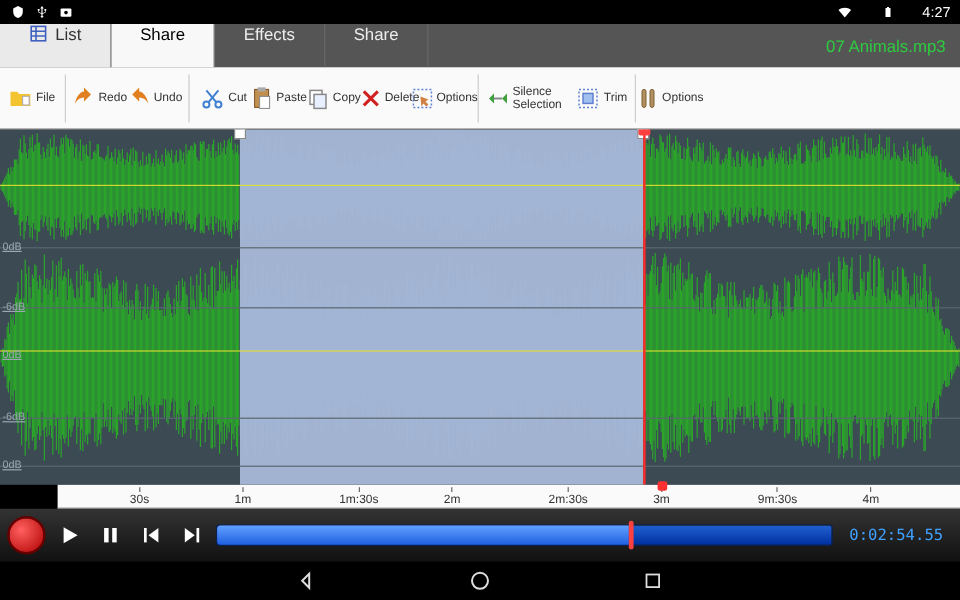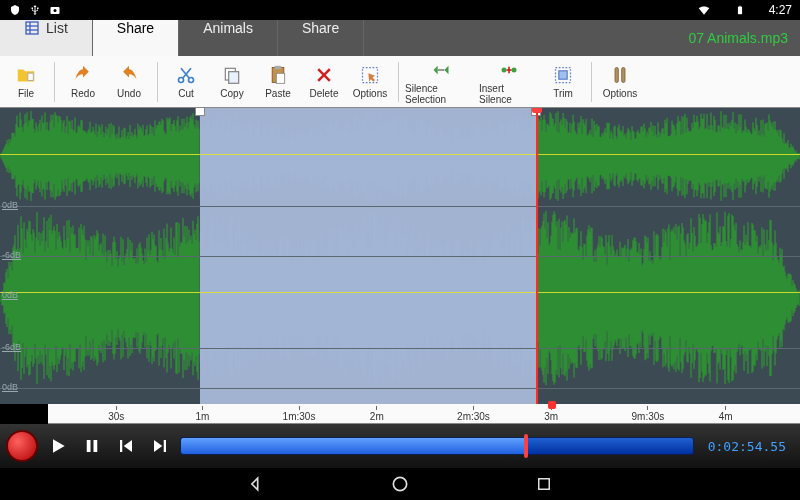--- a/index.html
+++ b/index.html
@@ -10,21 +10,21 @@
 .statusbar .right { margin-left: auto; display: flex; gap: 22px; align-items: center; }
 .sb-icon { width: 14px; height: 14px; display: inline-flex; align-items: center; justify-content: center; }
 
 .tabbar { height: 36px; background: #555; display: flex; align-items: stretch; }
 .tab { display: flex; align-items: flex-start; padding: 0 24px; color: #eee; font-size: 14px; cursor: pointer; border-right: 1px solid #666; gap: 6px; }
 .tab.active { background: #f8f8f8; color: #000; }
 .tab.list { background: #eaeaea; color: #333; }
 .tabbar .filename { margin-left: auto; padding: 0 12px; color: #2ecc40; font-size: 14px; display: flex; align-items: center; }
 
 .toolbar { height: 52px; background: #fafafa; border-bottom: 1px solid #888; display: flex; align-items: center; padding: 0 4px; gap: 2px; }
-.tbtn { display: flex; flex-direction: column; align-items: center; justify-content: center; width: 44px; height: 48px; cursor: pointer; font-size: 10px; color: #333; gap: 2px; }
+.tbtn { display: flex; flex-direction: row; align-items: center; justify-content: center; width: 44px; height: 48px; cursor: pointer; font-size: 10px; color: #333; gap: 2px; }
 .tbtn .ic { width: 22px; height: 22px; display: flex; align-items: center; justify-content: center; }
 .tsep { width: 1px; height: 40px; background: #ccc; margin: 0 4px; }
 
 .waveform-area { height: 296px; background: #3c4a54; position: relative; overflow: hidden; }
 .selection { position: absolute; top: 0; bottom: 0; background: rgba(179,198,232,0.85); pointer-events: none; }
 .playhead { position: absolute; top: 0; bottom: 0; width: 2px; background: #ff2a2a; pointer-events: none; }
 .playhead-marker { position: absolute; width: 10px; height: 10px; background: #ff4040; border-radius: 2px; left: -4px; top: -5px; }
 .db-labels { position: absolute; left: 0; top: 0; bottom: 0; width: 30px; pointer-events: none; }
 .db-label { position: absolute; left: 2px; font-size: 9px; color: #9aa8b0; text-decoration: underline; }
 .yellow-line { position: absolute; left: 0; right: 0; height: 1px; background: #e0e030; opacity: 0.9; pointer-events: none; }
@@ -91,21 +91,21 @@
           <line x1="3" y1="9" x2="21" y2="9"></line>
           <line x1="3" y1="15" x2="21" y2="15"></line>
           <line x1="9" y1="3" x2="9" y2="21"></line>
         </svg></span>
     <span>List</span>
   </div>
   <div class="tab active">
       <span>Share</span>
     </div>
   <div class="tab">
-      <span>Animals</span>
+      <span>Effects</span>
     </div>
   <div class="tab">
       <span>Share</span>
     </div>
   <div class="filename">07 Animals.mp3</div>
 </div>
 
 <div class="toolbar">
   <div class="tbtn">
     <span class="ic">
@@ -140,36 +140,36 @@
           <circle cx="6" cy="18" r="3"></circle>
           <circle cx="18" cy="18" r="3"></circle>
           <line x1="8" y1="16" x2="18" y2="4"></line>
           <line x1="16" y1="16" x2="6" y2="4"></line>
         </svg>
       </span>
     <span>Cut</span>
   </div>
   <div class="tbtn">
     <span class="ic">
-        <svg width="20" height="20" viewBox="0 0 24 24" fill="#fff" stroke="#888" stroke-width="1.5">
-          <rect x="4" y="4" width="12" height="14"></rect>
-          <rect x="8" y="8" width="12" height="14" fill="#e8f0ff"></rect>
-        </svg>
-      </span>
-    <span>Copy</span>
-  </div>
-  <div class="tbtn">
-    <span class="ic">
         <svg width="20" height="20" viewBox="0 0 24 24">
           <rect x="5" y="3" width="14" height="18" fill="#c09050" stroke="#805020"></rect>
           <rect x="8" y="1" width="8" height="4" fill="#aaa"></rect>
           <rect x="10" y="10" width="10" height="12" fill="#fff" stroke="#888"></rect>
         </svg>
       </span>
     <span>Paste</span>
+  </div>
+  <div class="tbtn">
+    <span class="ic">
+        <svg width="20" height="20" viewBox="0 0 24 24" fill="#fff" stroke="#888" stroke-width="1.5">
+          <rect x="4" y="4" width="12" height="14"></rect>
+          <rect x="8" y="8" width="12" height="14" fill="#e8f0ff"></rect>
+        </svg>
+      </span>
+    <span>Copy</span>
   </div>
   <div class="tbtn">
     <span class="ic">
         <svg width="20" height="20" viewBox="0 0 24 24" stroke="#d02020" stroke-width="3" fill="none">
           <line x1="5" y1="5" x2="19" y2="19"></line>
           <line x1="19" y1="5" x2="5" y2="19"></line>
         </svg>
       </span>
     <span>Delete</span>
   </div>
@@ -184,31 +184,20 @@
   </div>
   <div class="tsep"></div>
   <div class="tbtn" style="width:72px">
     <span class="ic">
         <svg width="20" height="20" viewBox="0 0 24 24">
           <path fill="#40a040" d="M3 12l5-5v10zM16 12l5-5v10z"></path>
           <line x1="8" y1="12" x2="16" y2="12" stroke="#888" stroke-width="2"></line>
         </svg>
       </span>
     <span>Silence Selection</span>
-  </div>
-  <div class="tbtn" style="width:60px">
-    <span class="ic">
-        <svg width="20" height="20" viewBox="0 0 24 24">
-          <circle cx="6" cy="12" r="3" fill="#40a040"></circle>
-          <circle cx="18" cy="12" r="3" fill="#40a040"></circle>
-          <line x1="9" y1="12" x2="15" y2="12" stroke="#d02020" stroke-width="2"></line>
-          <line x1="12" y1="8" x2="12" y2="16" stroke="#d02020" stroke-width="2"></line>
-        </svg>
-      </span>
-    <span>Insert Silence</span>
   </div>
   <div class="tbtn">
     <span class="ic">
         <svg width="20" height="20" viewBox="0 0 24 24" fill="none" stroke="#6080d0" stroke-width="1.5" stroke-dasharray="2 2">
           <rect x="3" y="3" width="18" height="18"></rect>
           <rect x="7" y="7" width="10" height="10" fill="#a0c0f0" stroke-dasharray="0"></rect>
         </svg>
       </span>
     <span>Trim</span>
   </div>

